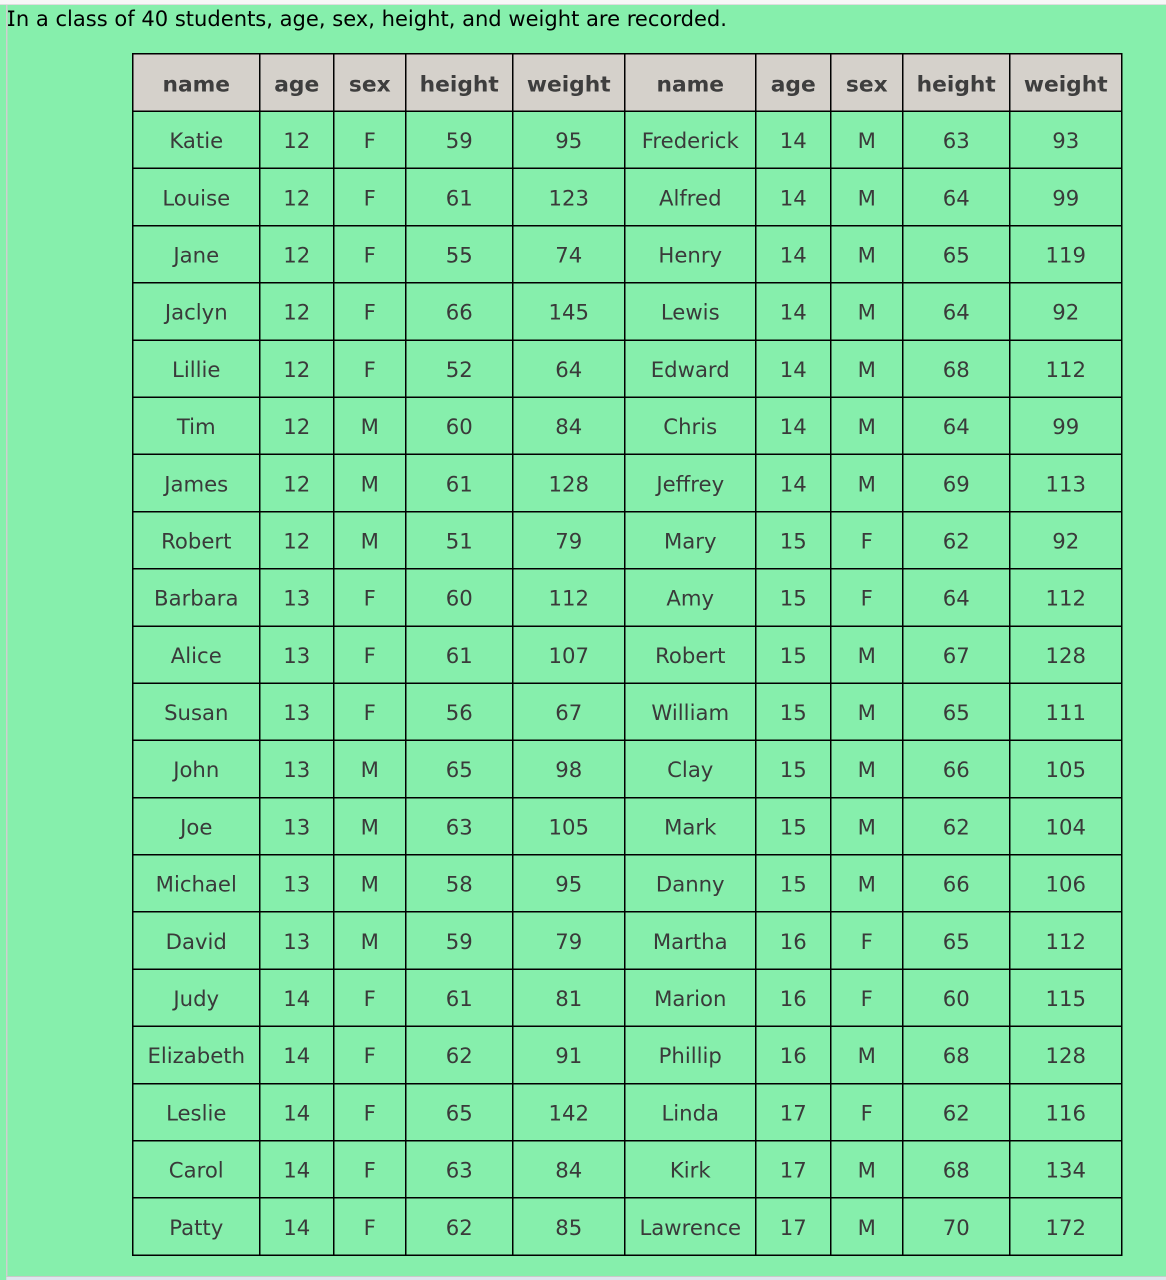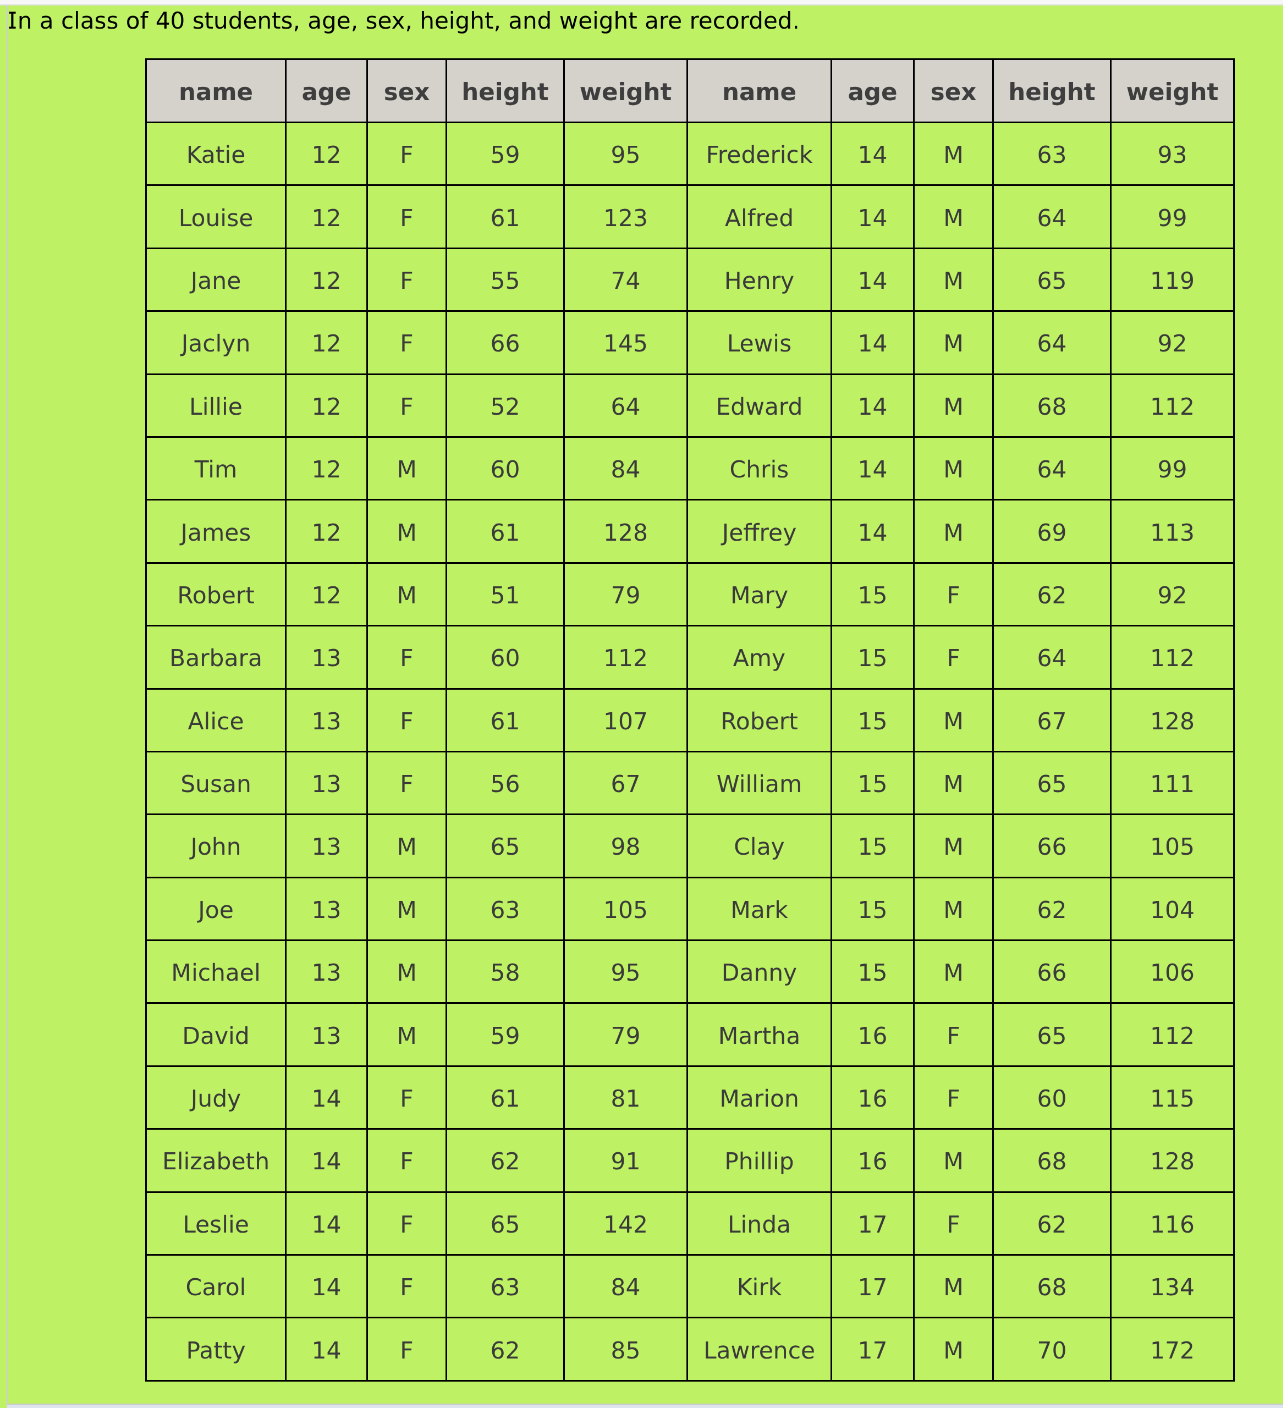--- a/index.html
+++ b/index.html
@@ -3,21 +3,21 @@
 <meta charset="utf-8">
 <title>Student data table</title>
 <style>
   html, body { margin:0; padding:0; }
   body {
     width:1166px; height:1280px;
     background:#ffffff;
     font-family:"DejaVu Sans", sans-serif;
     overflow:hidden;
   }
-  #page { position:relative; width:1166px; height:1280px; background:#bef264; overflow:hidden; }
+  #page { position:relative; width:1166px; height:1280px; background:#86efac; overflow:hidden; }
   #scaler { position:absolute; left:0; top:0; width:2332px; height:2560px;
             transform:scale(0.5); transform-origin:0 0;
             will-change:transform; -webkit-font-smoothing:antialiased; }
   .topstrip { position:absolute; left:0; top:0; width:2332px; height:8px; background:#f7f7f7; }
   .topline { position:absolute; left:0; top:8px; width:2332px; height:2px; background:#dedede; }
   .leftrule { position:absolute; left:12px; top:10px; width:3px; height:2550px; background:#cfcfcf; }
   .bottomstrip { position:absolute; left:13px; top:2554px; width:2319px; height:6px; background:#dee5ee; }
   .bottomline { position:absolute; left:13px; top:2552px; width:2319px; height:2px; background:#c9c9c9; }
   .altglyph { font-feature-settings:"salt" 1; }
   .intro {

